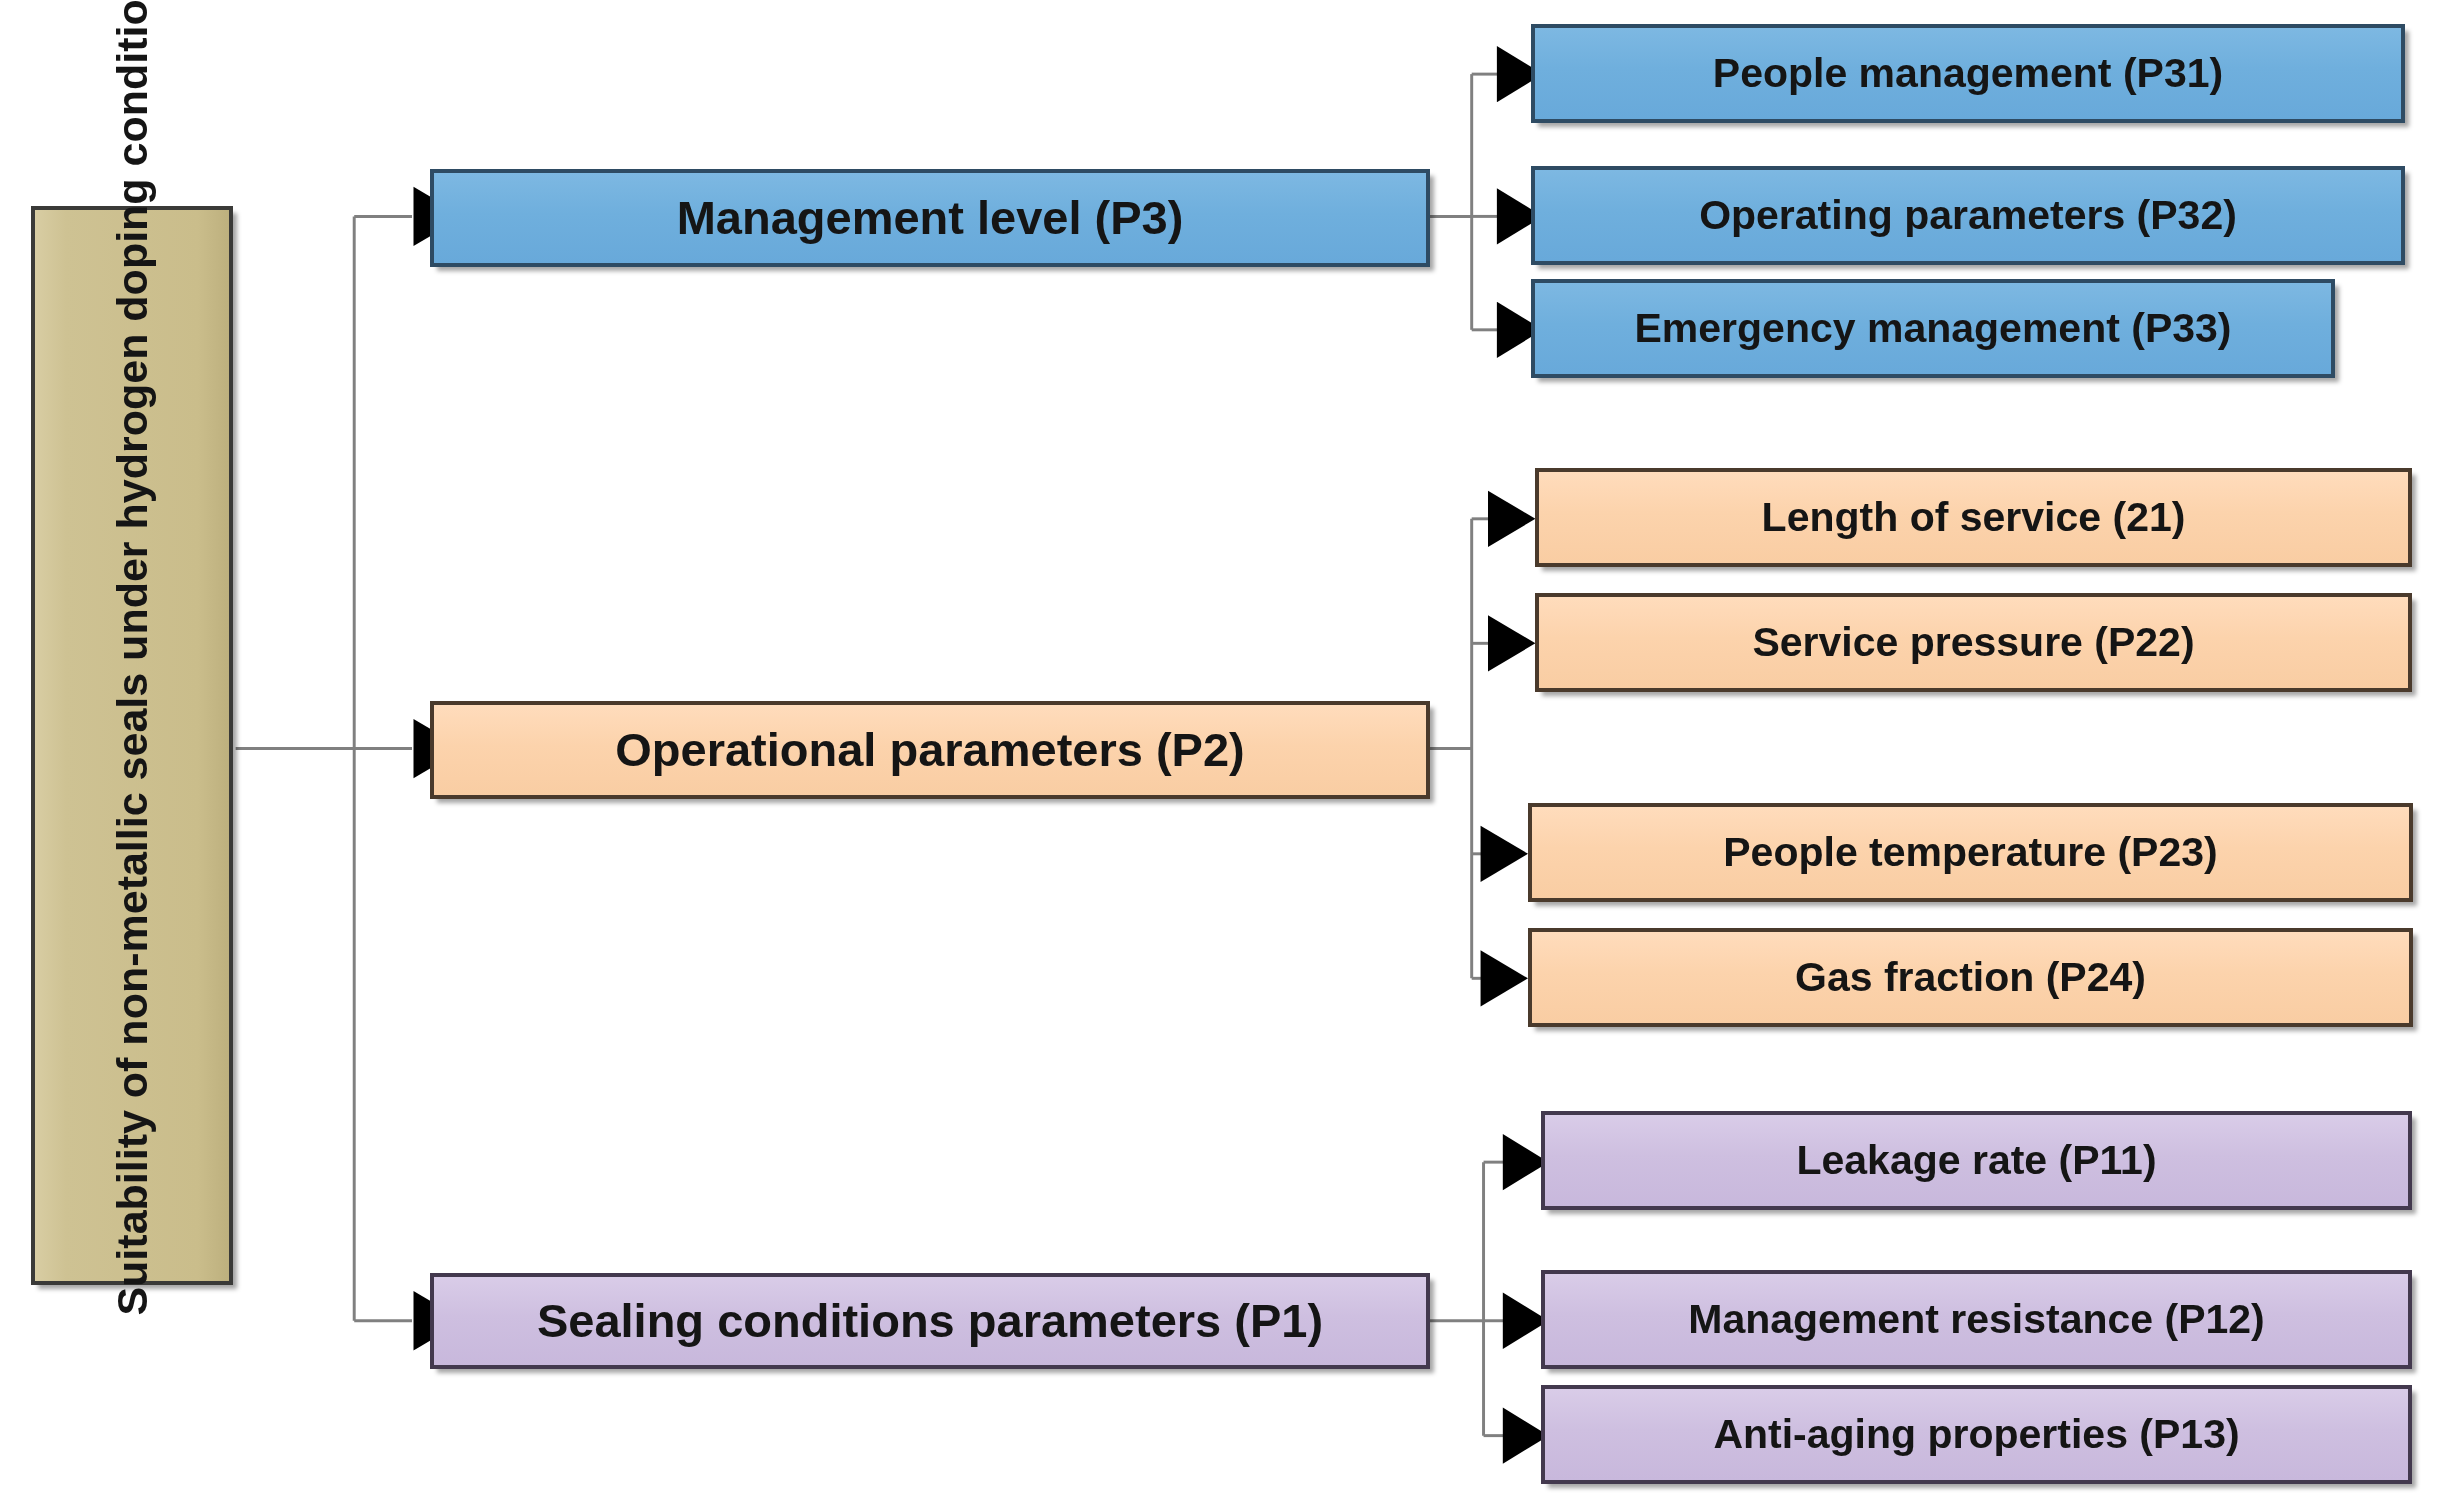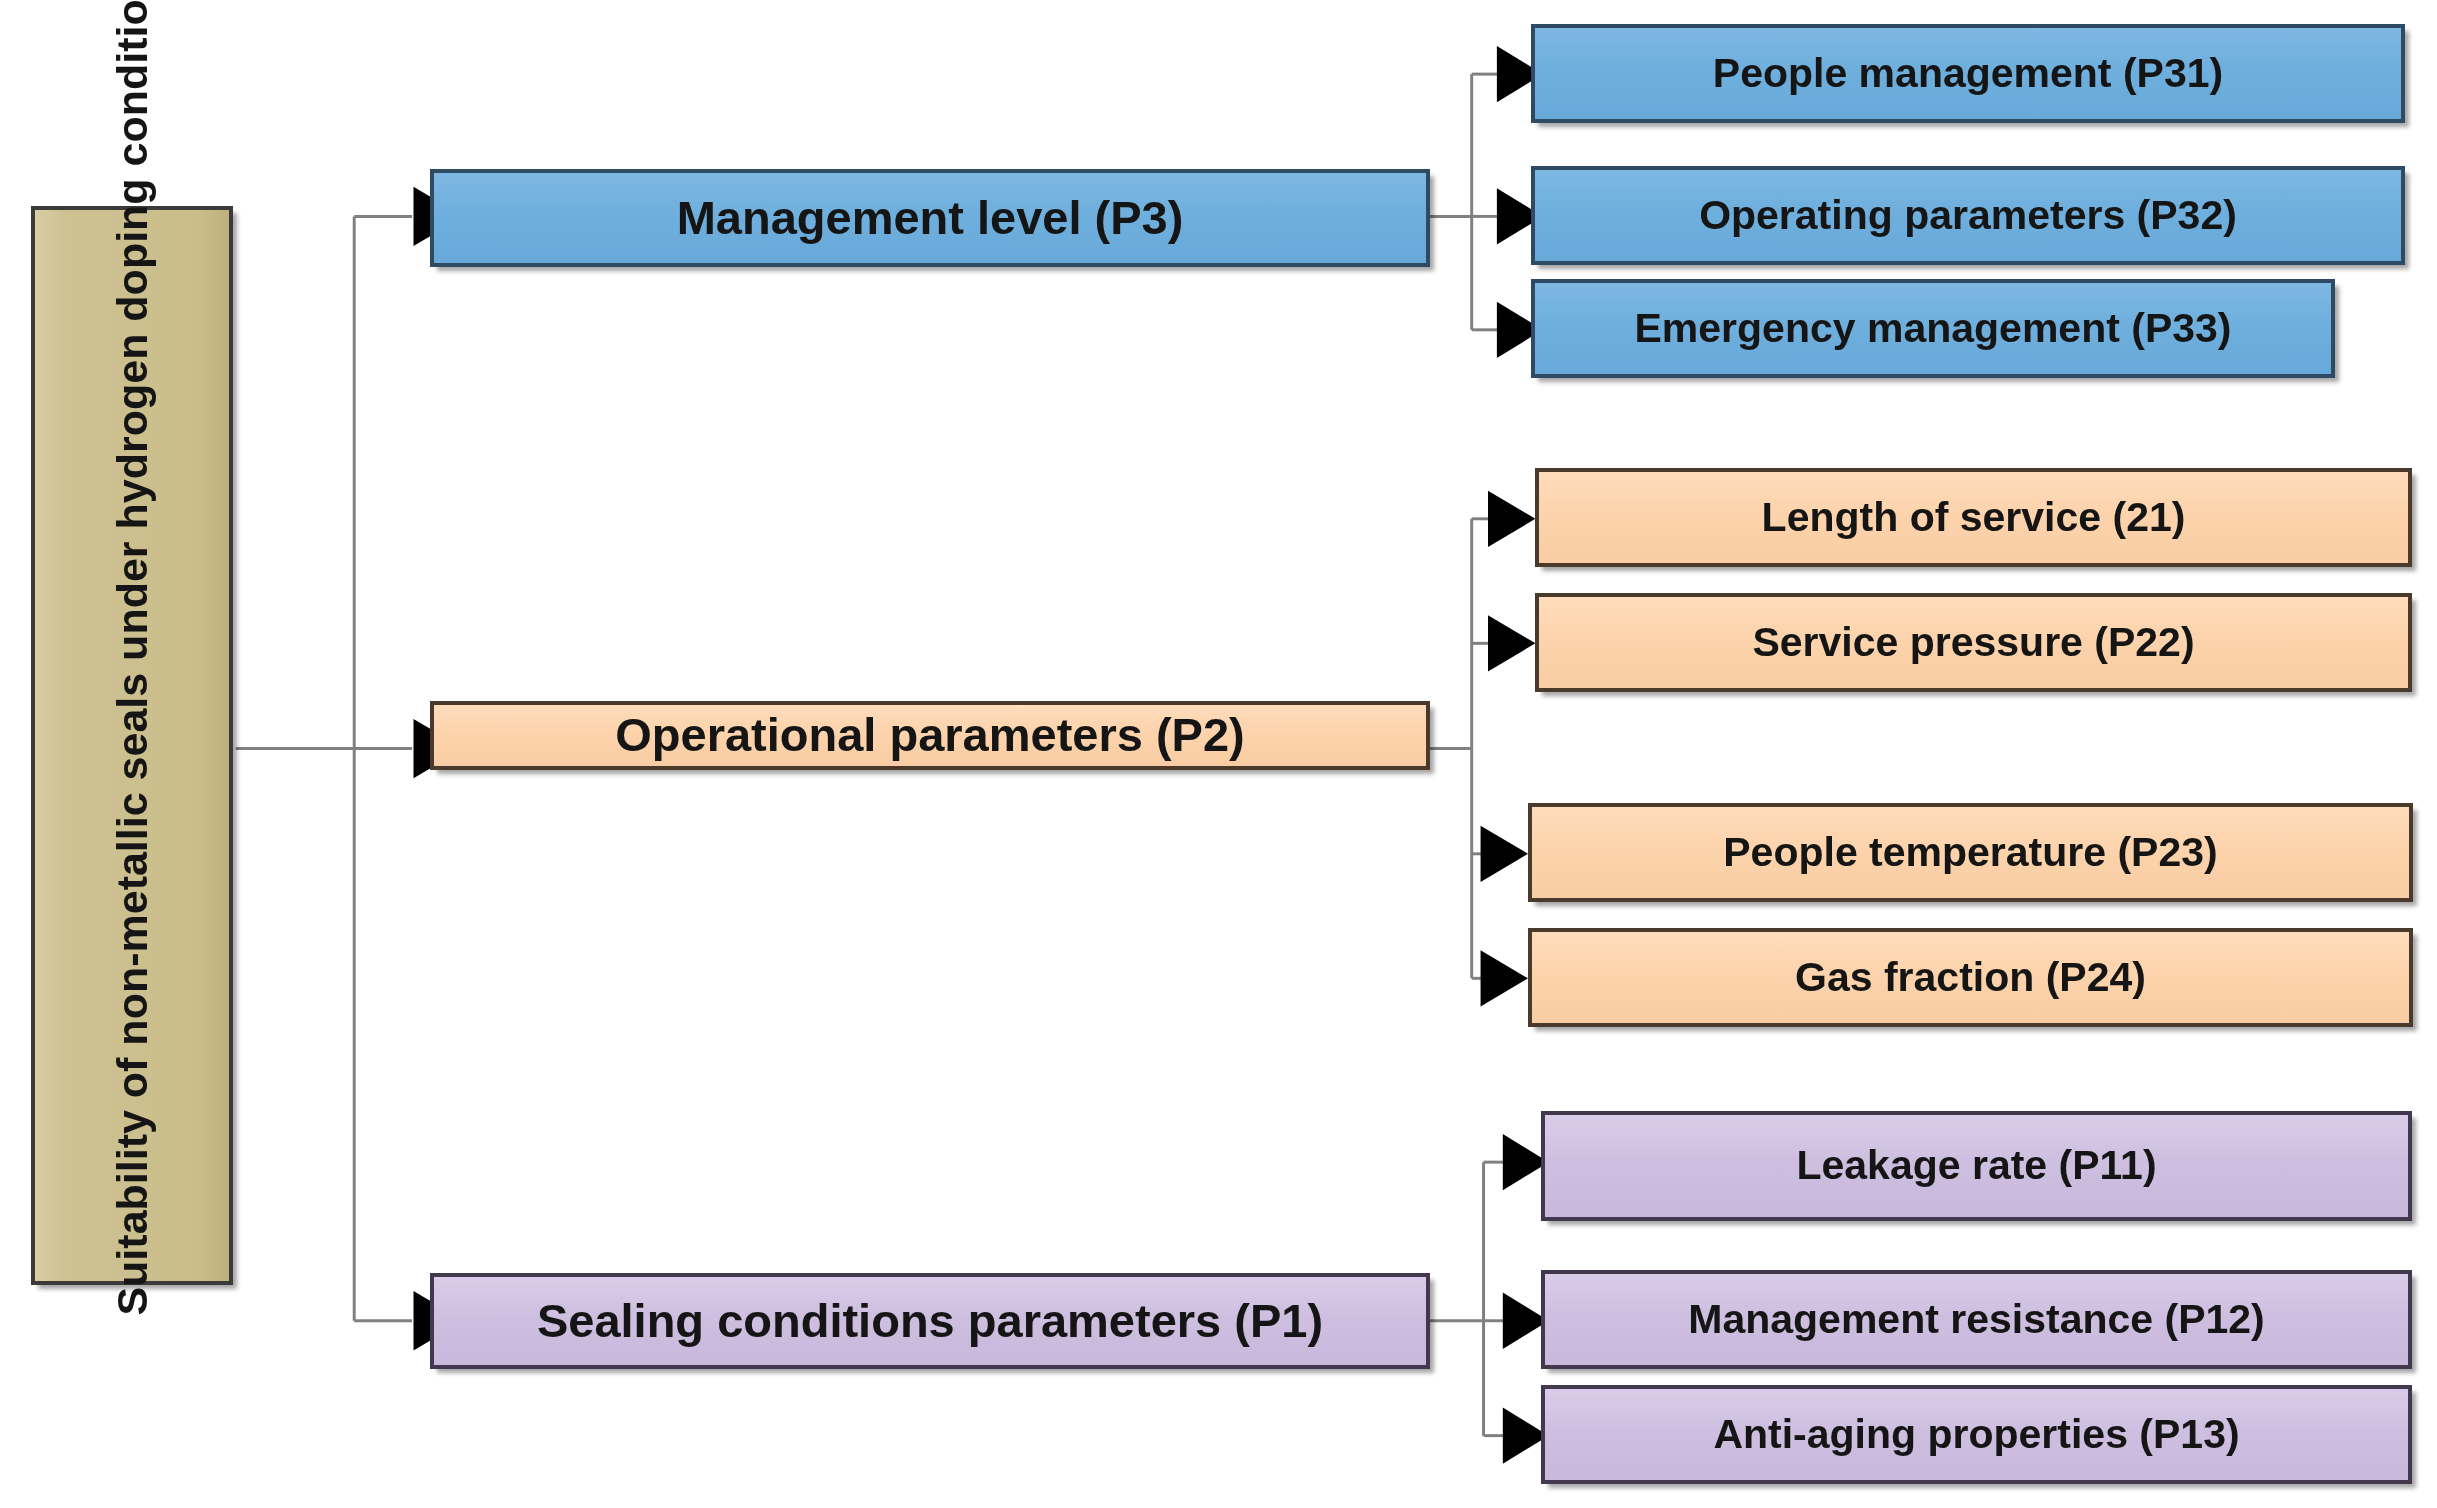--- a/index.html
+++ b/index.html
@@ -138,21 +138,21 @@
 
   <div class="node" id="root-node" style="left:31px; top:206px; width:202px; height:1079px;">
     <span class="label">Suitability of non-metallic seals under
 hydrogen doping conditions (P)</span>
   </div>
 
   <div class="node lvl2 blue" style="left:430px; top:169px; width:1000px; height:98px;">
     <span class="label">Management level (P3)</span>
   </div>
 
-  <div class="node lvl2 orange" style="left:430px; top:701px; width:1000px; height:69px;">
+  <div class="node lvl2 orange" style="left:430px; top:701px; width:1000px; height:98px;">
     <span class="label">Operational parameters (P2)</span>
   </div>
 
   <div class="node lvl2 purple" style="left:430px; top:1273px; width:1000px; height:96px;">
     <span class="label">Sealing conditions parameters (P1)</span>
   </div>
 
   <div class="node lvl3 blue" style="left:1531px; top:24px; width:874px; height:99px;">
     <span class="label">People management (P31)</span>
   </div>
@@ -174,21 +174,21 @@
   </div>
 
   <div class="node lvl3 orange" style="left:1528px; top:803px; width:885px; height:99px;">
     <span class="label">People temperature (P23)</span>
   </div>
 
   <div class="node lvl3 orange" style="left:1528px; top:928px; width:885px; height:99px;">
     <span class="label">Gas fraction (P24)</span>
   </div>
 
-  <div class="node lvl3 purple" style="left:1541px; top:1111px; width:871px; height:110px;">
+  <div class="node lvl3 purple" style="left:1541px; top:1111px; width:871px; height:99px;">
     <span class="label">Leakage rate (P11)</span>
   </div>
 
   <div class="node lvl3 purple" style="left:1541px; top:1270px; width:871px; height:99px;">
     <span class="label">Management resistance (P12)</span>
   </div>
 
   <div class="node lvl3 purple" style="left:1541px; top:1385px; width:871px; height:99px;">
     <span class="label">Anti-aging properties (P13)</span>
   </div>

